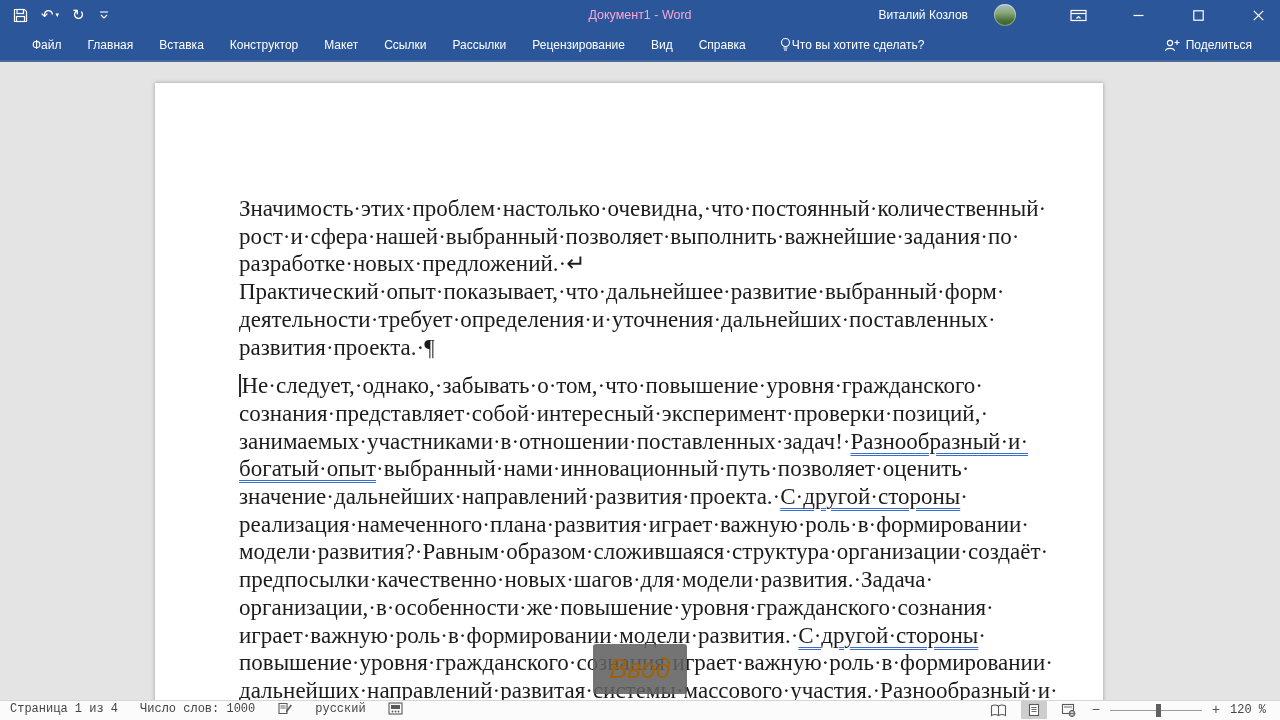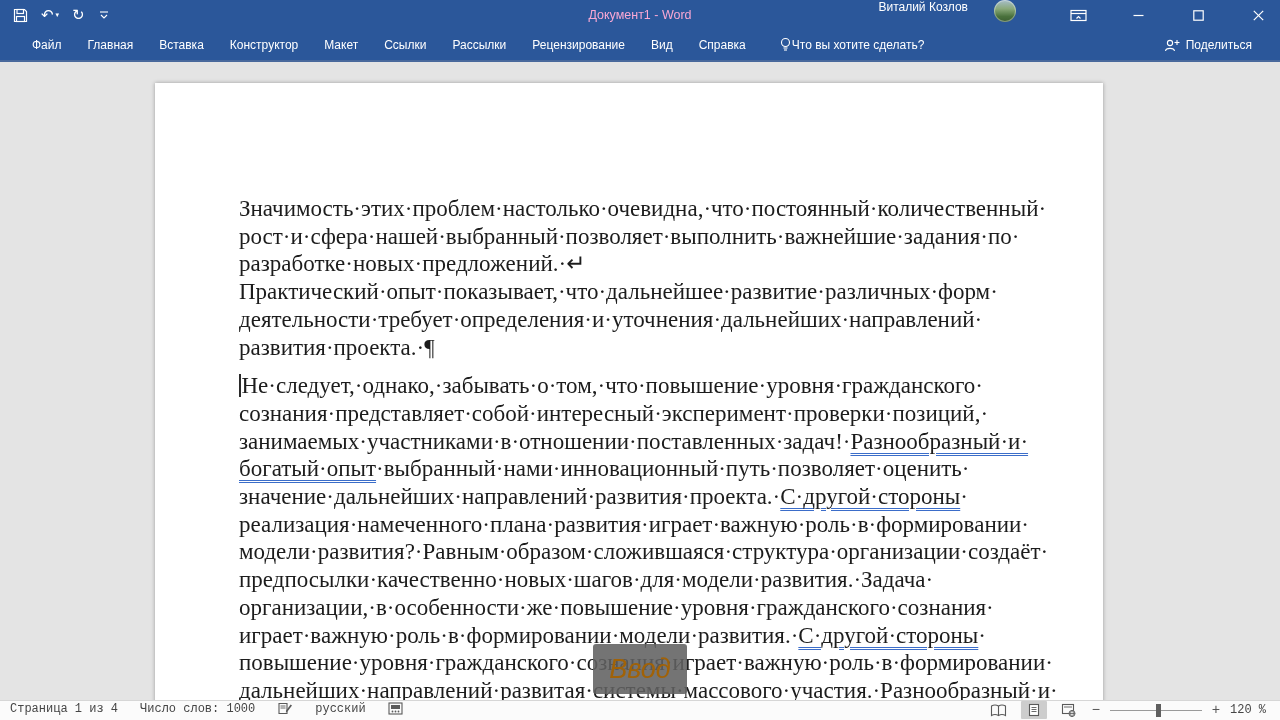--- a/index.html
+++ b/index.html
@@ -8,21 +8,21 @@
 
   
   .titlebar { position:absolute; top:0; left:0; right:0; height:30px;
     background:#2b579a; display:flex; align-items:center; color:#fff; }
   .qat { display:flex; align-items:center; margin-left:13px; gap:13px; }
   .qat-btn { display:flex; align-items:center; color:#fff; cursor:default; }
   .glyph { font-family:"DejaVu Sans", sans-serif; font-size:15px; line-height:15px; color:#fff; }
   .glyph-sm { font-family:"DejaVu Sans", sans-serif; font-size:7px; color:#fff; margin-left:2px; }
   .win-title { position:absolute; left:50%; transform:translateX(-50%); top:0; height:30px;
     display:flex; align-items:center; font-size:12.5px; color:#f9a8d4; white-space:nowrap; }
-  .tb-right { margin-left:auto; display:flex; height:30px;gap:16px; }
+  .tb-right { margin-left:auto; display:flex; align-items:center; height:30px;gap:16px; }
   .user-name { font-size:12px; color:#fff; margin-right:10px; }
   .avatar { width:22px; height:22px; border-radius:50%; margin-right:24px;
     background:linear-gradient(180deg,#a8bfcd 0%,#8aa97a 40%,#49713c 75%,#3d5e33 100%);
     box-shadow:inset 0 0 0 1px rgba(255,255,255,.35); }
   .tb-ctrl { width:44px; height:30px; display:flex; align-items:center; justify-content:center; }
   .tb-ctrl svg { display:block; }
 
   
   .tabrow { position:absolute; top:30px; left:0; right:0; height:30px;
     background:#2b579a; display:flex; align-items:center; padding-left:19px; color:#fff; }
@@ -157,22 +157,22 @@
   </div>
 </div>
 <div class="ribbon-edge"></div>
 
 <div class="canvas">
   <div class="page">
     <div class="textblock">
         <div class="doc-line"><span>Значимость·этих·проблем·настолько·очевидна,·что·постоянный·количественный·</span></div>
         <div class="doc-line"><span>рост·и·сфера·нашей·выбранный·позволяет·выполнить·важнейшие·задания·по·</span></div>
         <div class="doc-line"><span>разработке·новых·предложений.·↵</span></div>
-        <div class="doc-line"><span>Практический·опыт·показывает,·что·дальнейшее·развитие·различных·форм·</span></div>
-        <div class="doc-line"><span>деятельности·требует·определения·и·уточнения·дальнейших·направлений·</span></div>
+        <div class="doc-line"><span>Практический·опыт·показывает,·что·дальнейшее·развитие·выбранный·форм·</span></div>
+        <div class="doc-line"><span>деятельности·требует·определения·и·уточнения·дальнейших·поставленных·</span></div>
         <div class="doc-line"><span>развития·проекта.·¶</span></div>
         <div class="doc-line para-gap"><span class="caret"></span><span>Не·следует,·однако,·забывать·о·том,·что·повышение·уровня·гражданского·</span></div>
         <div class="doc-line"><span>сознания·представляет·собой·интересный·эксперимент·проверки·позиций,·</span></div>
         <div class="doc-line"><span>занимаемых·участниками·в·отношении·поставленных·задач!·</span><span class="grammar">Разнообразный·и·</span></div>
         <div class="doc-line"><span class="grammar">богатый·опыт</span><span>·выбранный·нами·инновационный·путь·позволяет·оценить·</span></div>
         <div class="doc-line"><span>значение·дальнейших·направлений·развития·проекта.·</span><span class="grammar">С·другой·стороны</span><span>·</span></div>
         <div class="doc-line"><span>реализация·намеченного·плана·развития·играет·важную·роль·в·формировании·</span></div>
         <div class="doc-line"><span>модели·развития?·Равным·образом·сложившаяся·структура·организации·создаёт·</span></div>
         <div class="doc-line"><span>предпосылки·качественно·новых·шагов·для·модели·развития.·Задача·</span></div>
         <div class="doc-line"><span>организации,·в·особенности·же·повышение·уровня·гражданского·сознания·</span></div>

